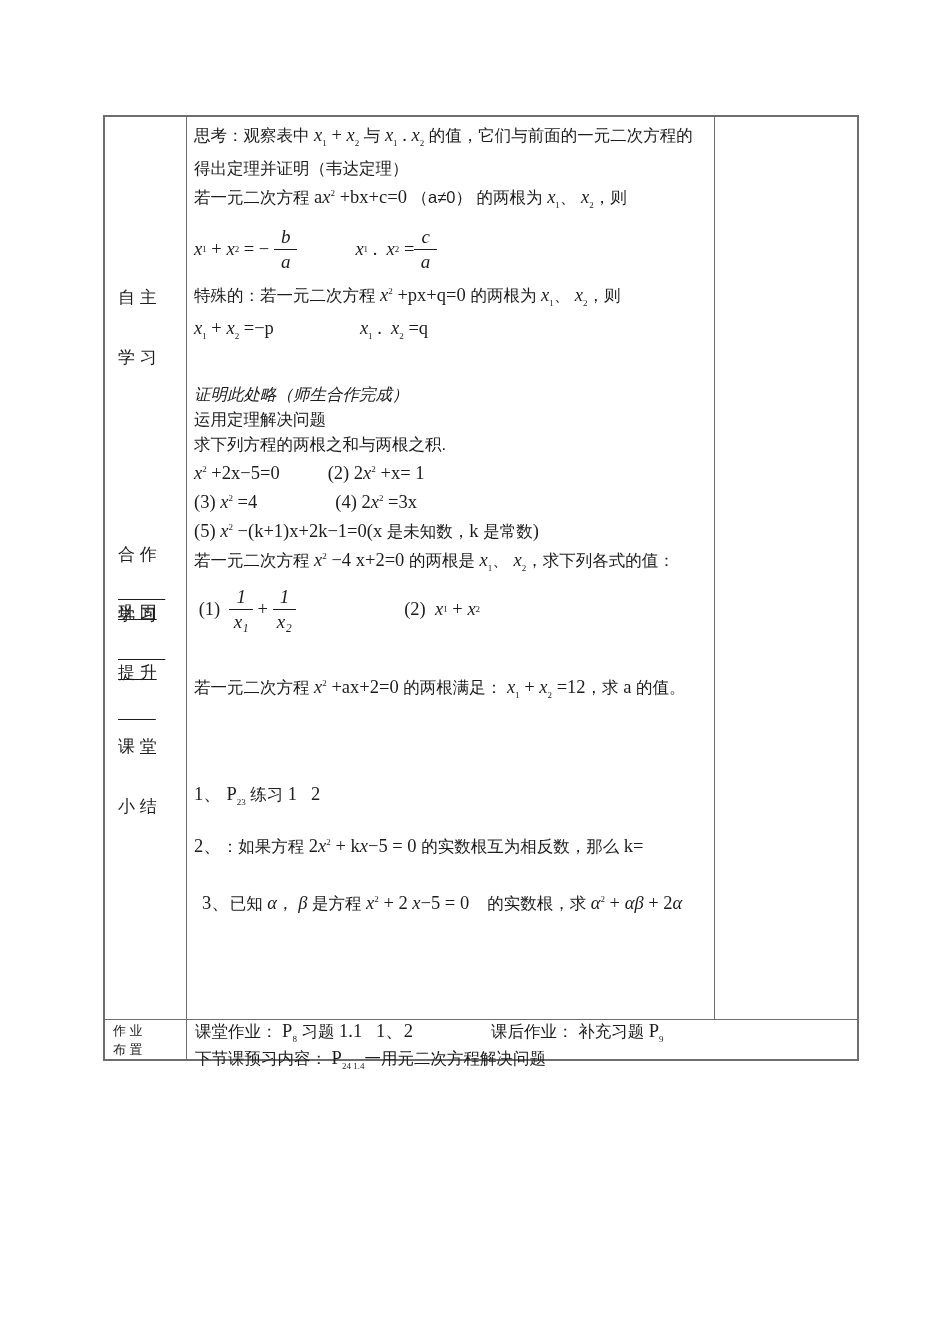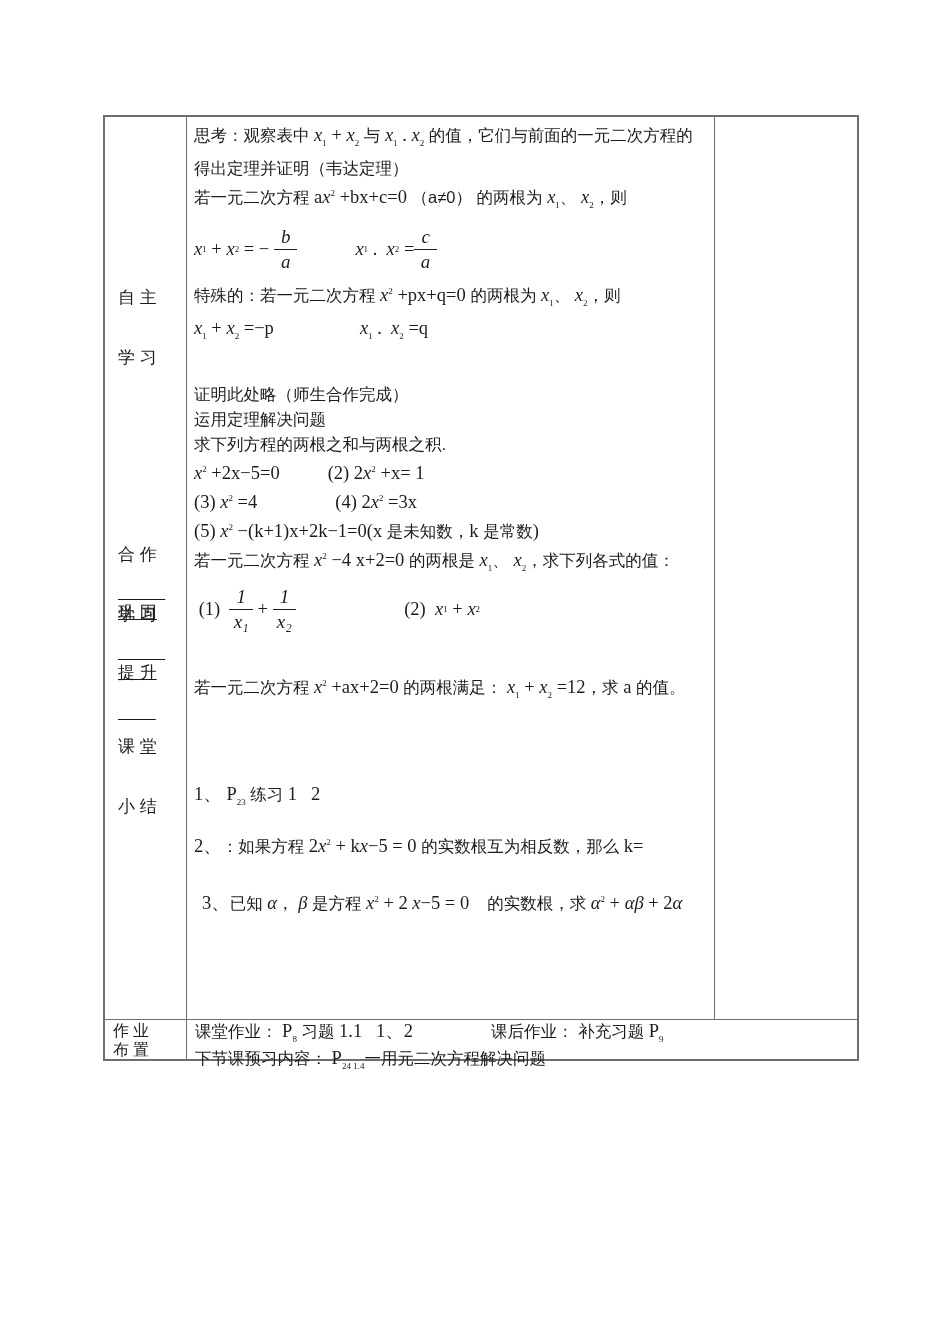--- a/index.html
+++ b/index.html
@@ -16,38 +16,38 @@
   #homework-row{display:flex;height:39px;}
   #hw-label-cell{width:82px;border-right:1px solid #6e6e6e;box-sizing:border-box;
                  padding:1px 0 0 8px;}
   #hw-content-cell{flex:1;padding:2px 0 0 8px;}
   
   .vlabel{position:absolute;left:13px;font-size:17px;line-height:20px;white-space:pre;}
   #vl-self{top:131px;}
   #vl-coop{top:388px;}
   #vl-consolidate{top:446px;text-decoration:underline;}
   #vl-summary{top:580px;}
-  #hw-label-cell .vlabel2{font-size:16px;line-height:19px;white-space:pre;font-family:Liberation Serif, serif;}
+  #hw-label-cell .vlabel2{font-size:13px;line-height:19px;white-space:pre;}
   
   .line{min-height:25px;line-height:25px;font-size:16.5px;white-space:pre-wrap;}
   .line.has-frac{display:flex;align-items:center;white-space:pre;}
   .seg-c{font-family:"Liberation Sans",sans-serif;font-size:16.5px;white-space:pre-wrap;}
   .seg-r{font-family:"Liberation Serif",serif;font-size:18.5px;white-space:pre;}
   .seg-m{font-family:"Liberation Serif",serif;font-style:italic;font-size:18.5px;white-space:pre;}
   .seg-sub{font-family:"Liberation Serif",serif;font-size:9px;vertical-align:-5px;white-space:pre;}
   .seg-sup{font-family:"Liberation Serif",serif;font-size:9px;vertical-align:7px;white-space:pre;}
   .gap{display:inline-block;height:1px;}
   .frac{display:inline-block;text-align:center;vertical-align:middle;
         font-family:"Liberation Serif",serif;font-style:italic;font-size:19px;line-height:1.15;}
   .frac .num{display:block;border-bottom:1.5px solid #1c1c1c;padding:0 7px 1px;}
   .frac .den{display:block;padding-top:1px;}
   
   #line-frac-main{margin-top:4px;height:54px;}
   #line-special-eq{margin-top:3px;}
-  #line-proof{margin-top:33px;}
+  #line-proof{margin-top:33px;font-style:italic;}
   #line-frac-roots{margin-top:2px;height:52px;}
   #line-satisfy{margin-top:36px;}
   #line-p23{margin-top:74px;}
   #line-opposite{margin-top:15px;}
   #line-alphabeta{margin-top:28px;margin-left:8px;}
   #line-reflect{margin-top:76px;}
   
   #hw-content-cell .line{line-height:19px;min-height:19px;}
 </style>
 </head>

